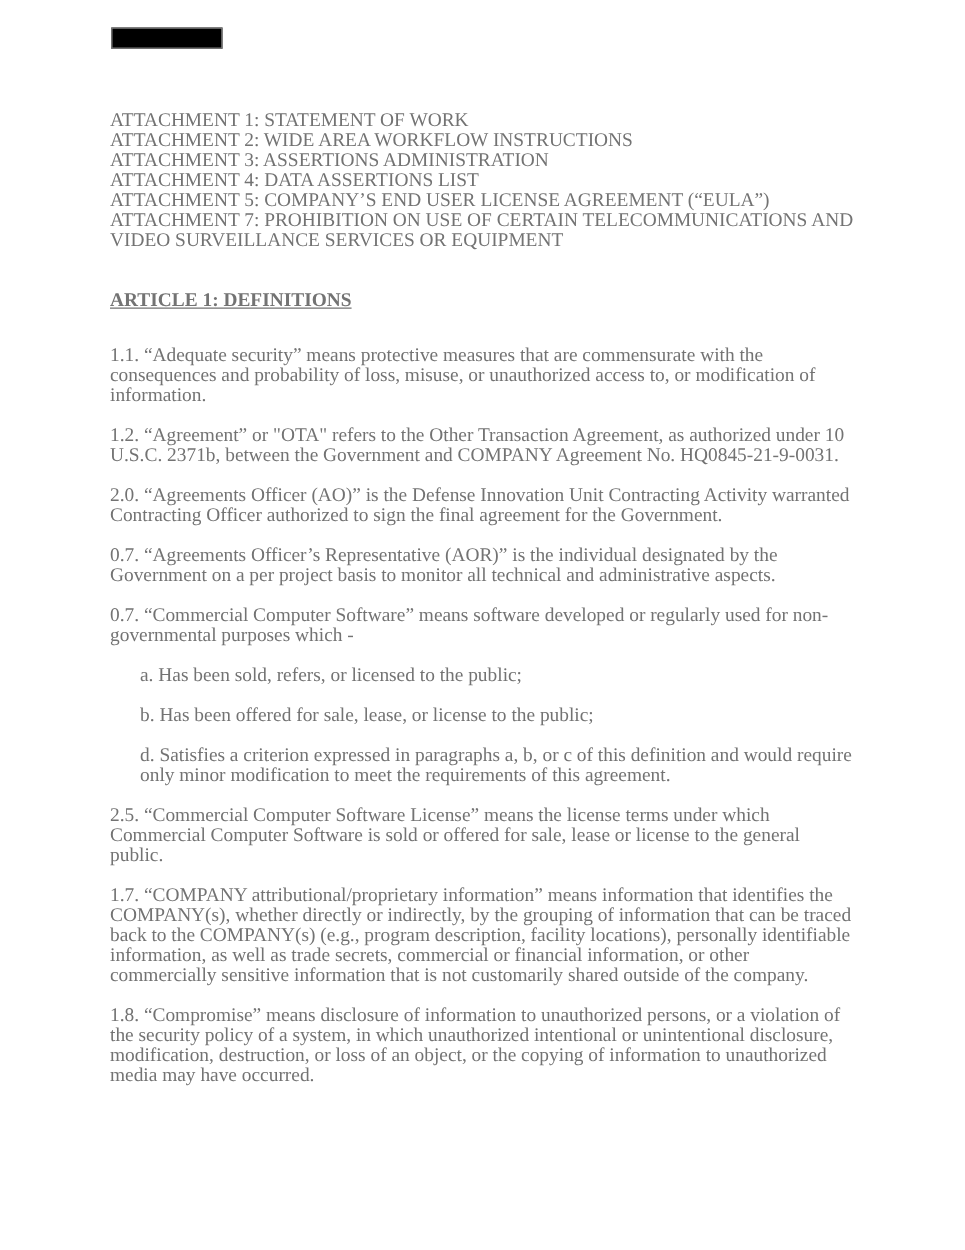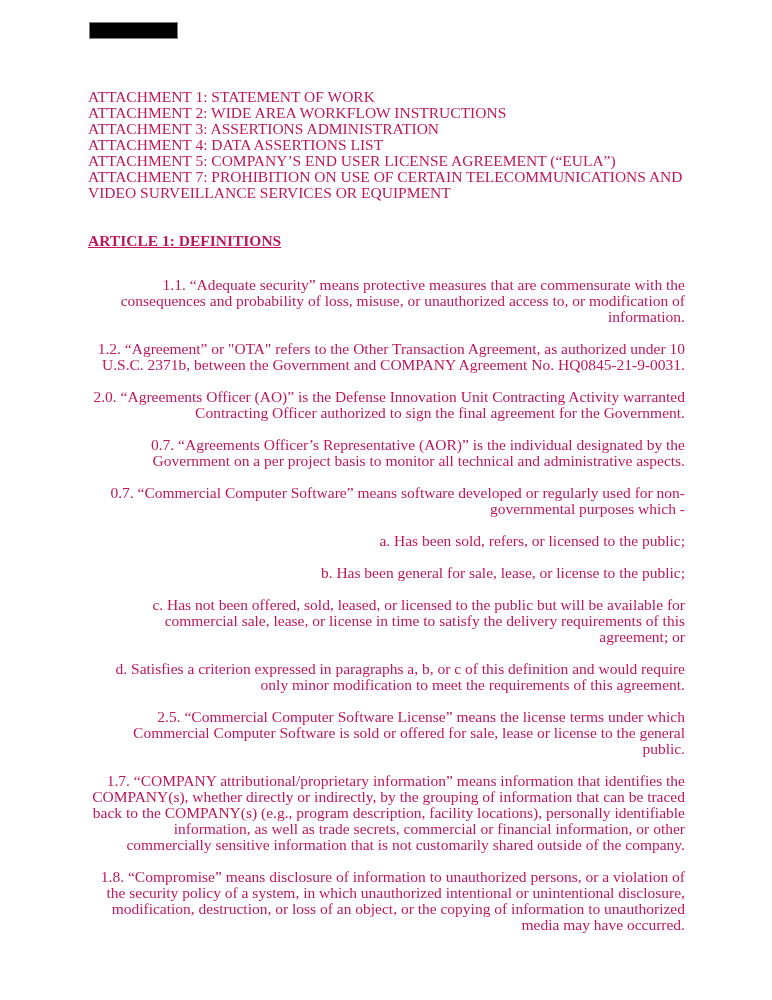--- a/index.html
+++ b/index.html
@@ -8,21 +8,21 @@
     background: #ffffff;
   }
   .page {
     position: relative;
     width: 772px;
     height: 1000px;
     background: #ffffff;
     font-family: "Liberation Serif", serif;
     font-size: 15.5px;
     line-height: 16px;
-    color: #be185d;
+    color: #737373;
     overflow: hidden;
   }
   .redaction {
     position: absolute;
     left: 89px;
     top: 22px;
     width: 87px;
     height: 15px;
     background: #000000;
     border: 1px solid #808080;
@@ -41,21 +41,20 @@
   }
   .article-heading {
     font-size: 15.5px;
     font-weight: bold;
     text-decoration: underline;
     margin: 0 0 28px 0;
     line-height: 16px;
   }
   .para {
     margin: 0 0 16px 0;
-    text-align: right;
   }
   .para.sub {
     margin-left: 24px;
   }
 </style>
 </head>
 <body>
 
 <div class="page">
 
@@ -74,22 +73,21 @@
 
     <div class="article-heading">ARTICLE 1: DEFINITIONS</div>
 
     <p class="para">1.1. “Adequate security” means protective measures that are commensurate with the consequences and probability of loss, misuse, or unauthorized access to, or modification of information.</p>
     <p class="para">1.2. “Agreement” or "OTA" refers to the Other Transaction Agreement, as authorized under 10 U.S.C. 2371b, between the Government and COMPANY Agreement No. HQ0845-21-9-0031.</p>
     <p class="para">2.0. “Agreements Officer (AO)” is the Defense Innovation Unit Contracting Activity warranted Contracting Officer authorized to sign the final agreement for the Government.</p>
     <p class="para">0.7. “Agreements Officer’s Representative (AOR)” is the individual designated by the Government on a per project basis to monitor all technical and administrative aspects.</p>
     <p class="para">0.7. “Commercial Computer Software” means software developed or regularly used for non-governmental purposes which -</p>
 
     <p class="para sub">a. Has been sold, refers, or licensed to the public;</p>
-    <p class="para sub">b. Has been general for sale, lease, or license to the public;</p>
-    <p class="para sub">c. Has not been offered, sold, leased, or licensed to the public but will be available for commercial sale, lease, or license in time to satisfy the delivery requirements of this agreement; or</p>
+    <p class="para sub">b. Has been offered for sale, lease, or license to the public;</p>
     <p class="para sub">d. Satisfies a criterion expressed in paragraphs a, b, or c of this definition and would require only minor modification to meet the requirements of this agreement.</p>
 
     <p class="para">2.5. “Commercial Computer Software License” means the license terms under which Commercial Computer Software is sold or offered for sale, lease or license to the general public.</p>
     <p class="para">1.7. “COMPANY attributional/proprietary information” means information that identifies the COMPANY(s), whether directly or indirectly, by the grouping of information that can be traced back to the COMPANY(s) (e.g., program description, facility locations), personally identifiable information, as well as trade secrets, commercial or financial information, or other commercially sensitive information that is not customarily shared outside of the company.</p>
     <p class="para">1.8. “Compromise” means disclosure of information to unauthorized persons, or a violation of the security policy of a system, in which unauthorized intentional or unintentional disclosure, modification, destruction, or loss of an object, or the copying of information to unauthorized media may have occurred.</p>
 
   </div>
 </div>
 
 </body></html>

